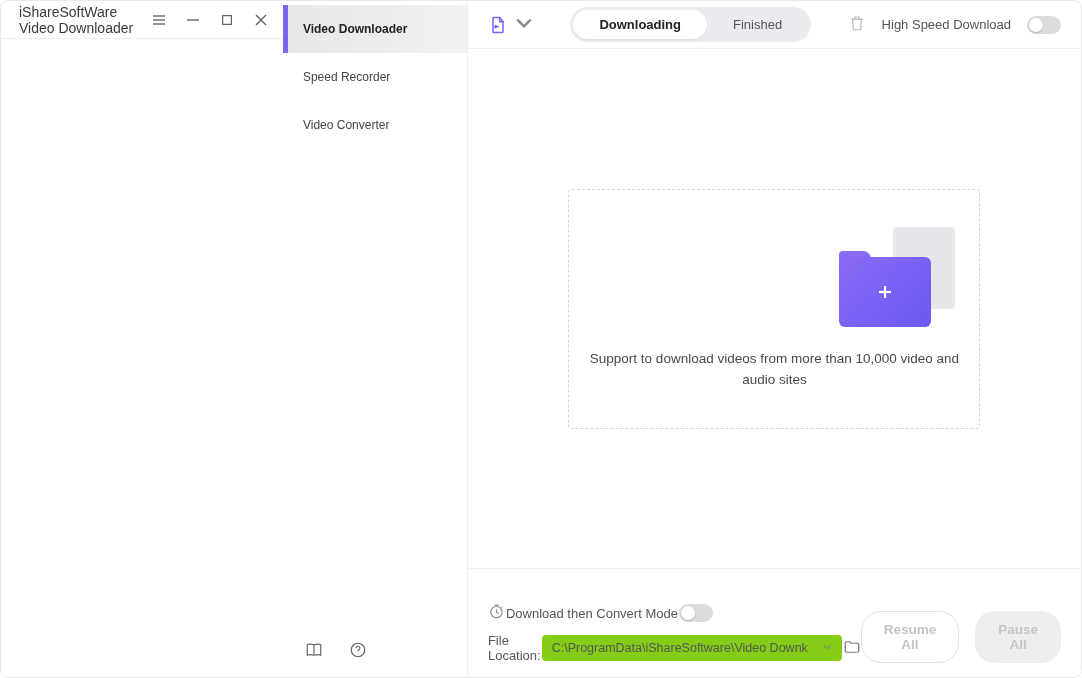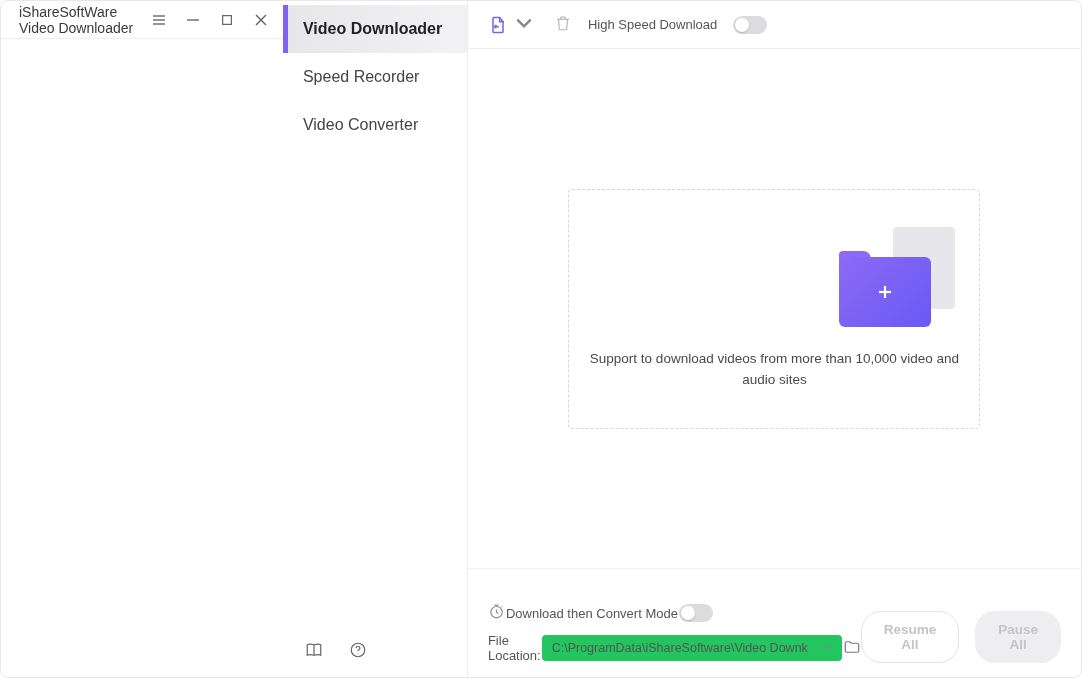--- a/index.html
+++ b/index.html
@@ -12,21 +12,21 @@
   .titlebar .title { font-size: 14px; color: #3a3a3a; }
   .titlebar .controls { display: flex; align-items: center; gap: 18px; }
   .titlebar .controls .ctl { width: 16px; height: 16px; display: flex; align-items: center; justify-content: center; color: #666; cursor: pointer; }
 
   
   .body { flex: 1; display: flex; min-height: 0; }
 
   
   .sidebar { width: 185px; border-right: 1px solid #eeeeee; display: flex; flex-direction: column; justify-content: space-between; }
   .nav { padding-top: 4px; }
-  .nav-item { height: 48px; display: flex; align-items: center; padding: 0 20px; font-size: 16px; color: #444; cursor: pointer; }
+  .nav-item { height: 48px; display: flex; align-items: center; padding: 0 20px; font-size: 12px; color: #444; cursor: pointer; }
   .nav-item.active { background: linear-gradient(to right, #e7e7e9, #f2f2f4); font-weight: 700; color: #222; position: relative; }
   .nav-item.active::before { content: ""; position: absolute; left: 0; top: 0; bottom: 0; width: 5px; background: #7e63f0; }
 
   .sidebar-bottom { display: flex; align-items: center; gap: 26px; padding: 18px 22px; }
   .sidebar-bottom .sicon { width: 18px; height: 18px; color: #666; cursor: pointer; }
 
   
   .main { flex: 1; display: flex; flex-direction: column; min-width: 0; }
 
   .topbar { height: 48px; border-bottom: 1px solid #eeeeee; display: flex; align-items: center; padding: 0 20px; gap: 20px; }
@@ -49,21 +49,21 @@
   .folder-fg { position: absolute; left: 0; bottom: 0; width: 92px; height: 70px; border-radius: 6px; background: linear-gradient(135deg, #8b6af5, #6a59f3); display: flex; align-items: center; justify-content: center; }
   .folder-tab { position: absolute; left: 0; bottom: 62px; width: 32px; height: 14px; background: #8b6af5; border-radius: 4px 8px 0 0; }
   .folder-fg svg { width: 24px; height: 24px; color: #fff; }
   .drop-text { text-align: center; font-size: 13.5px; color: #4a4a4a; line-height: 1.55; max-width: 380px; }
 
   
   .bottombar { border-top: 1px solid #f0f0f0; padding: 10px 20px 14px 20px; display: flex; align-items: flex-end; justify-content: space-between; }
   .bb-left { display: flex; flex-direction: column; gap: 10px; font-size: 13px; color: #555; }
   .bb-row { display: flex; align-items: center; gap: 1px; }
   .bb-row .clock { color: #888; }
-  .loc-box { display: flex; background: #22c55e; border-radius: 4px; padding: 6px 10px; font-size: 12.5px; color: #555; gap: 6px; min-width: 300px; justify-content: space-between; cursor: pointer; }
+  .loc-box { display: flex; background: #84cc16; border-radius: 4px; padding: 6px 10px; font-size: 12.5px; color: #555; gap: 6px; min-width: 300px; justify-content: space-between; cursor: pointer; }
   .folder-icon { color: #777; cursor: pointer; }
   .bb-right { display: flex; gap: 16px; }
   .btn { padding: 10px 22px; border-radius: 20px; border: 1px solid #e3e3e5; font-size: 13.5px; font-weight: 600; color: #c4c4c7; background: #fff; cursor: pointer; margin-top: 32px; }
   .btn.solid { background: #edeceef0; border-color: transparent; }
 </style>
 </head>
 <body>
 
 <div class="window">
 
@@ -137,20 +137,28 @@
               <path d="M10 16l-2-2 2-2" stroke="#7a5ff0"></path>
               <path d="M8 14h5" stroke="#7a5ff0"></path>
             </svg>
           <span class="chev">
             <svg viewBox="0 0 12 12" width="10" height="10" fill="none" stroke="currentColor" stroke-width="1.5">
                 <path d="M2 4l4 4 4-4"></path>
               </svg>
           </span>
         </div>
 
+        <div class="tab-group">
+          <div class="tab active">
+            <span>Downloading</span>
+          </div>
+          <div class="tab">
+            <span>Finished</span>
+          </div>
+        </div>
 
         <div class="right-controls">
           <div class="trash">
             <svg viewBox="0 0 24 24" width="18" height="18" fill="none" stroke="currentColor" stroke-width="1.6">
                 <path d="M4 7h16"></path>
                 <path d="M9 7V5a1 1 0 0 1 1-1h4a1 1 0 0 1 1 1v2"></path>
                 <path d="M6 7l1 13a1 1 0 0 0 1 1h8a1 1 0 0 0 1-1l1-13"></path>
               </svg>
           </div>
           <span class="hsd-label">High Speed Download</span>

